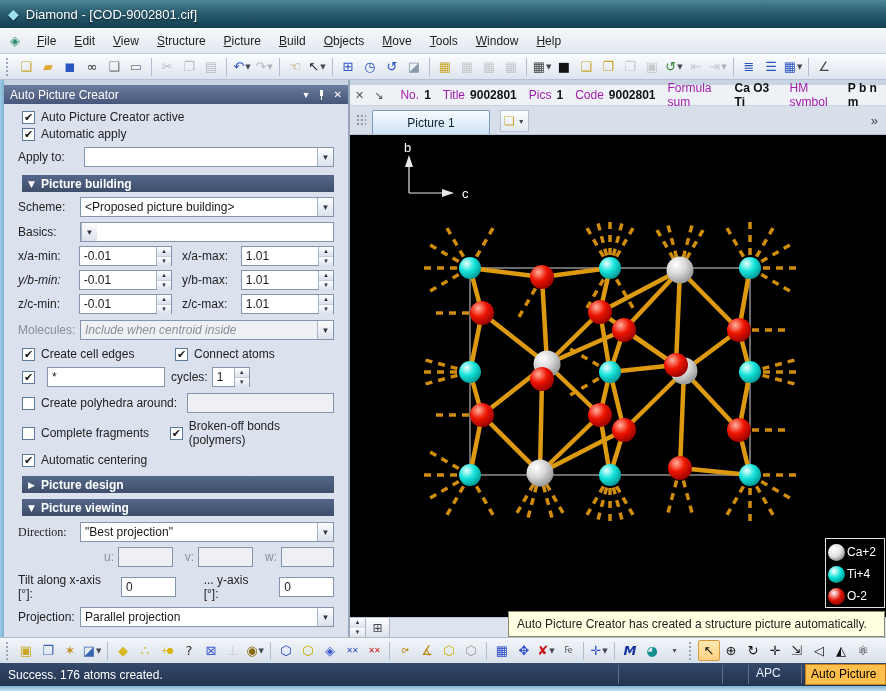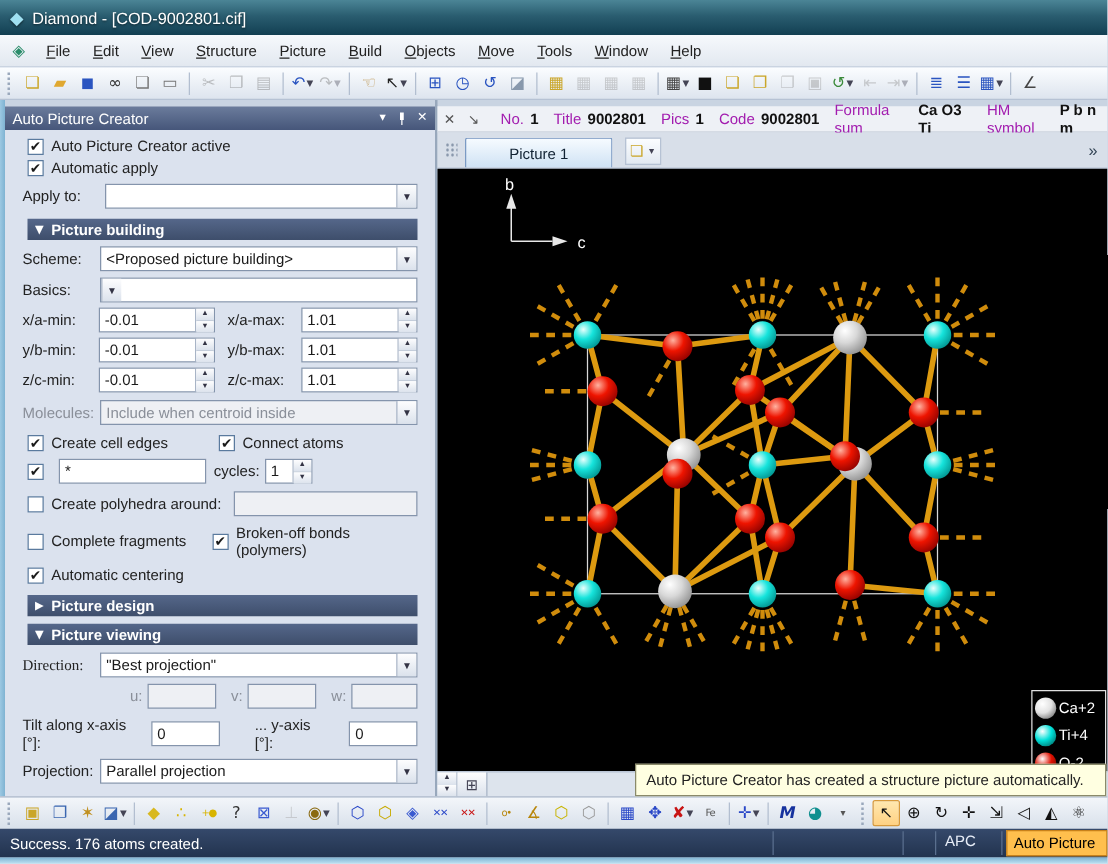--- a/index.html
+++ b/index.html
@@ -54,21 +54,21 @@
   .lbl.dis { color:#8a8f99; }
   .field,.combo,.spin { background:#fff; border:1px solid #8494ac; height:20px; display:flex; align-items:center; }
   .field .v,.combo .cv,.spin .v { flex:1; padding:0 4px; white-space:nowrap; overflow:hidden; }
   .cbtn { width:16px; height:100%; border-left:1px solid #a8b4c6;
     background:linear-gradient(180deg,#fdfdfe,#dbe2ec); display:flex; align-items:center; justify-content:center;
     font-size:8px; color:#334; flex:none; }
   .updn { width:15px; height:100%; border-left:1px solid #a8b4c6; flex:none; display:flex; flex-direction:column; }
   .updn span { flex:1; background:linear-gradient(180deg,#fdfdfe,#dbe2ec); font-size:6px; line-height:9px;
     text-align:center; color:#334; border-bottom:1px solid #c4cdda; }
   .updn span:last-child { border-bottom:none; }
-  .dis .v,.dis .cv { color:#8a8f99; }
+  .dis .v,.dis .cv { color:#8a8f99;font-style:italic; }
   .field.dis,.combo.dis { background:#eef0f4; }
 
   .splitter { position:absolute; left:348px; top:0; width:2px; height:557px; background:#98a8bc; }
 
   
   .rcol { position:absolute; left:350px; top:0; width:536px; height:557px; }
   .dochdr { position:absolute; left:0; top:5px; width:536px; height:21px; background:#eef1f6;
     border-bottom:1px solid #cdd4de; display:flex; align-items:center; font-size:12px; }
   .dochdr .ic { color:#555; margin:0 5px; font-size:11px; }
   .dochdr .fl { color:#a21caf; margin-left:12px; }
@@ -80,21 +80,21 @@
   .tab { height:24px; width:118px; margin-bottom:0; background:linear-gradient(180deg,#f6fbff,#cfe2f4);
     border:1px solid #7a9ac4; border-bottom:none; border-radius:2px 2px 0 0; display:flex;
     align-items:center; justify-content:center; font-size:12px; color:#123; }
   .newpic { height:22px; margin:0 0 2px 10px; display:flex; align-items:center; border:1px solid #b6c2d4;
     background:linear-gradient(180deg,#fbfdff,#e2e9f2); padding:0 3px; }
   .newpic .g { color:#caa62a; font-size:12px; }
   .newpic .dd { font-size:7px; color:#445; margin-left:3px; }
   .chev { margin-left:auto; margin-right:8px; margin-bottom:6px; color:#345; font-size:13px; }
   .canvas { position:absolute; left:0; top:55px; width:536px; height:482px; background:#000; }
   .canvas svg { display:block; }
-  .legend { position:absolute; right:1px; top:417px; width:60px; height:70px; background:#000;
+  .legend { position:absolute; right:1px; top:403px; width:60px; height:70px; background:#000;
     border:1px solid #e0e0e0; color:#fff; font-size:12px; padding:2px 0 0 2px; }
   .lgrow { display:flex; align-items:center; height:22px; }
   .lgball { width:17px; height:17px; border-radius:50%; margin-right:2px; flex:none; }
   .hscroll { position:absolute; left:0; top:537px; width:536px; height:20px; background:#dde4ed;
     border-top:1px solid #b6c2d4; display:flex; align-items:stretch; }
   .vspin { width:16px; border-right:1px solid #a8b4c6; display:flex; flex-direction:column; }
   .vspin span { flex:1; font-size:6px; line-height:9px; text-align:center; color:#334;
     background:linear-gradient(180deg,#fdfdfe,#dbe2ec); }
   .gridbtn { width:24px; border-right:1px solid #a8b4c6; background:linear-gradient(180deg,#fdfdfe,#dbe2ec);
     display:flex; align-items:center; justify-content:center; font-size:12px; color:#445; }
@@ -321,21 +321,21 @@
       <span class="lbl" style="width:60px; margin-left:10px;">x/a-max:</span>
       <span class="spin" style="width:95px;">
           <span class="v">1.01</span>
           <span class="updn">
             <span>▲</span>
             <span>▼</span>
           </span>
         </span>
     </div>
     <div class="row" style="margin-top:4px; padding-left:14px;">
-      <span class="lbl" style="width:62px;">y/b-min:</span>
+      <span class="lbl" style="width:62px;font-style:italic;">y/b-min:</span>
       <span class="spin" style="width:95px;">
           <span class="v">-0.01</span>
           <span class="updn">
             <span>▲</span>
             <span>▼</span>
           </span>
         </span>
       <span class="lbl" style="width:60px; margin-left:10px;">y/b-max:</span>
       <span class="spin" style="width:95px;">
           <span class="v">1.01</span>

